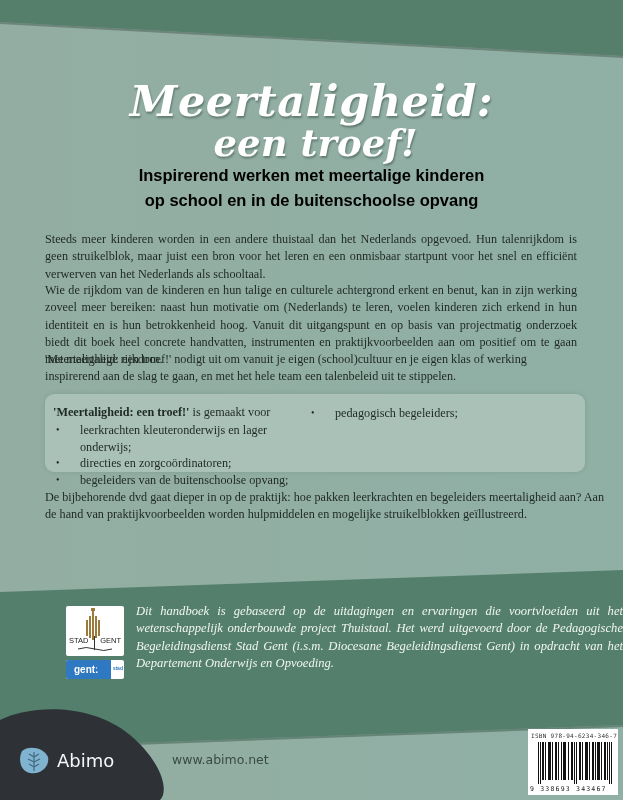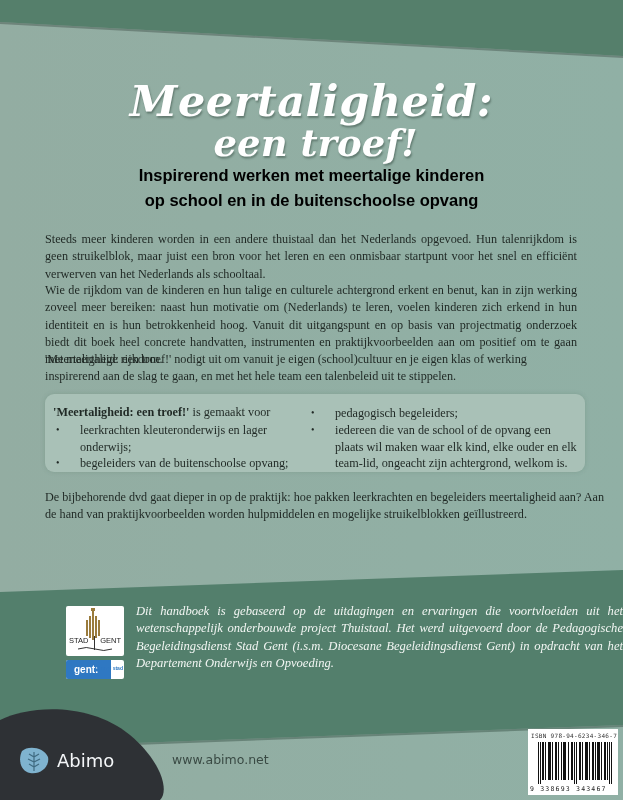--- a/index.html
+++ b/index.html
@@ -144,27 +144,27 @@
 
 <div class="layer body-text p1">Steeds meer kinderen worden in een andere thuistaal dan het Nederlands opgevoed. Hun talenrijkdom is geen struikelblok, maar juist een bron voor het leren en een onmisbaar startpunt voor het snel en efficiënt verwerven van het Nederlands als schooltaal.</div>
 <div class="layer body-text p2">Wie de rijkdom van de kinderen en hun talige en culturele achtergrond erkent en benut, kan in zijn werking zoveel meer bereiken: naast hun motivatie om (Nederlands) te leren, voelen kinderen zich erkend in hun identiteit en is hun betrokkenheid hoog. Vanuit dit uitgangspunt en op basis van projectmatig onderzoek biedt dit boek heel concrete handvatten, instrumenten en praktijkvoorbeelden aan om positief om te gaan met meertalige rijkdom.</div>
 <div class="layer body-text p3">'Meertaligheid: een troef!' nodigt uit om vanuit je eigen (school)cultuur en je eigen klas of werking inspirerend aan de slag te gaan, en met het hele team een talenbeleid uit te stippelen.</div>
 
 <div class="layer audience-box">
   <div class="audience-col col-left">
     <div class="audience-intro"><b>'Meertaligheid: een troef!'</b><span> is gemaakt voor</span></div>
     <ul class="bullet-list">
       <li>leerkrachten kleuteronderwijs en lager onderwijs;</li>
+      <li>directies en zorgcoördinatoren;</li>
       <li>begeleiders van de buitenschoolse opvang;</li>
     </ul>
   </div>
   <div class="audience-col col-right">
     <ul class="bullet-list">
       <li>pedagogisch begeleiders;</li>
-      <li>iedereen die van de school of de opvang een plaats wil maken waar elk kind, elke ouder en elk team-lid, ongeacht zijn achtergrond, welkom is.</li>
     </ul>
   </div>
 </div>
 
 <div class="layer body-text p4">De bijbehorende dvd gaat dieper in op de praktijk: hoe pakken leerkrachten en begeleiders meertaligheid aan? Aan de hand van praktijkvoorbeelden worden hulpmiddelen en mogelijke struikelblokken geïllustreerd.</div>
 
 <div class="layer credit">
   <div class="logo-stad">
     <svg width="58" height="50" viewBox="0 0 58 50">
       <g fill="#9a7b3c">

